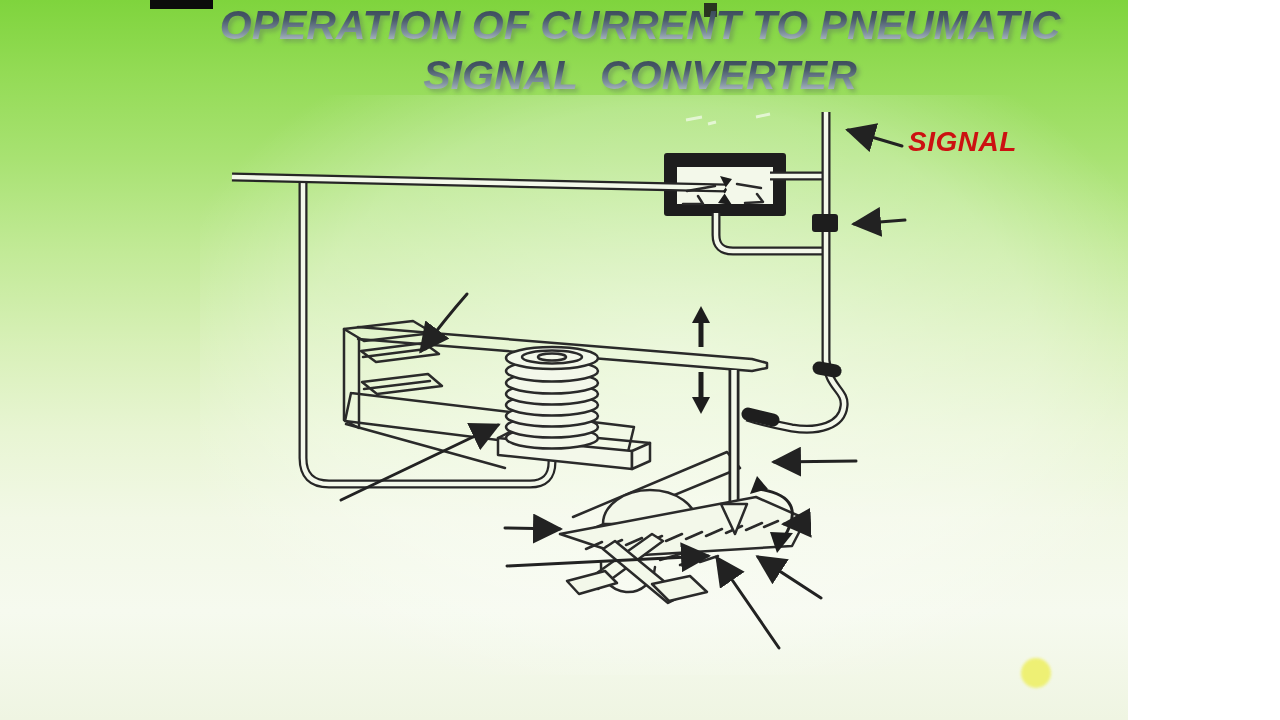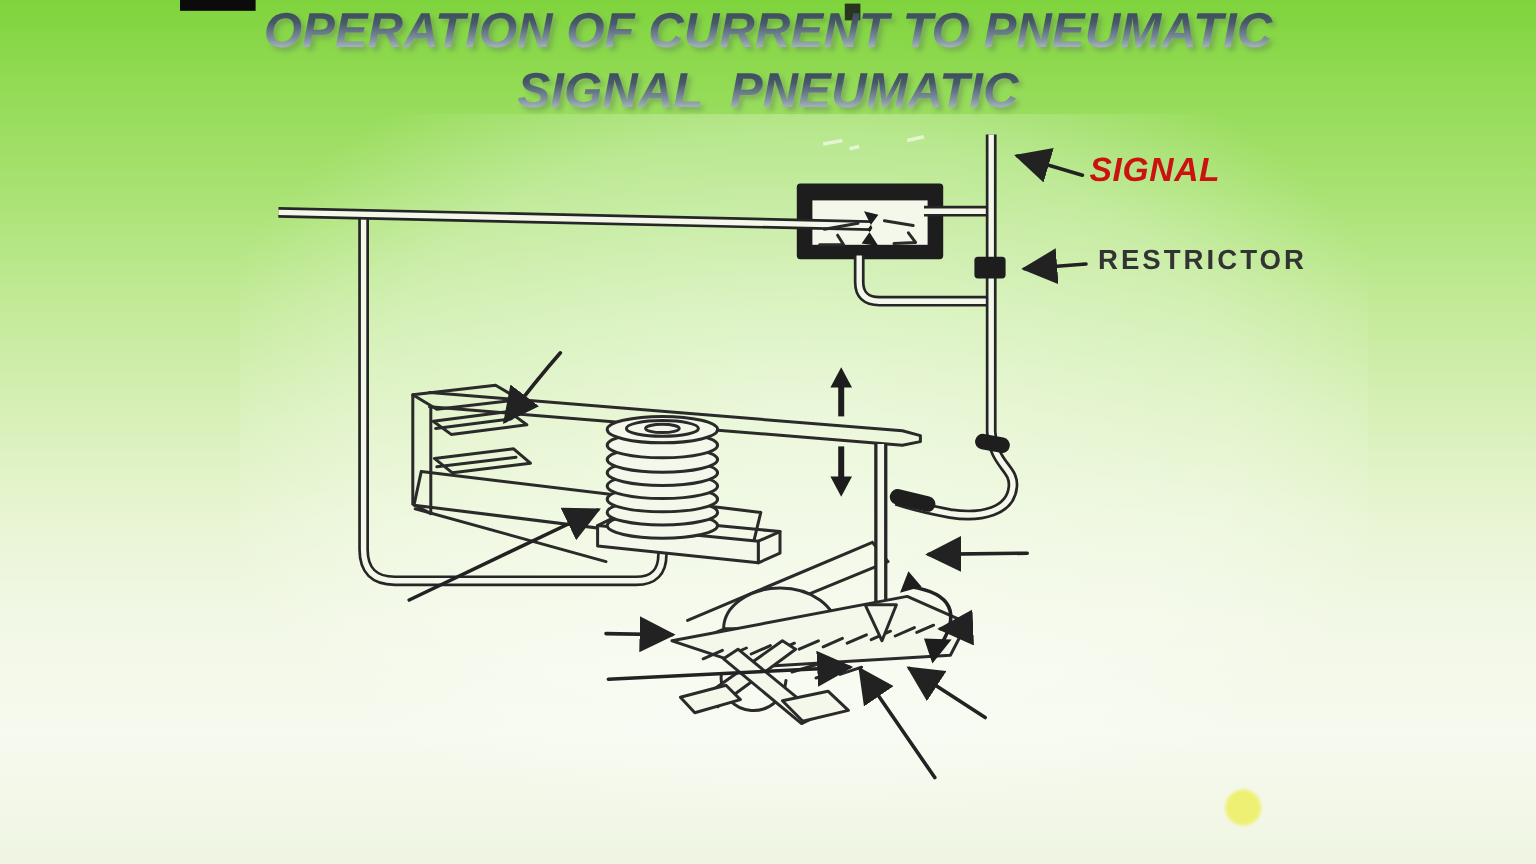--- a/index.html
+++ b/index.html
@@ -1,17 +1,17 @@
 <!DOCTYPE html>
 <html><head>
 <meta charset="utf-8">
 <style>
   html,body{margin:0;padding:0;}
   body{width:1280px;height:720px;overflow:hidden;font-family:"Liberation Sans",sans-serif;}
-  .stage{position:relative;width:1280px;height:720px;
+  .stage{position:relative;width:1128px;height:720px;
     background:linear-gradient(180deg,#7fd43d 0%,#93db55 10%,#a8e272 22%,#c2ea97 35%,#d8f0b8 48%,#e8f5d3 60%,#f2f8e6 72%,#f6faef 85%,#eff5e2 100%);}
   .brighten{position:absolute;left:200px;top:95px;width:940px;height:580px;pointer-events:none;
     background:radial-gradient(ellipse at 50% 45%, rgba(255,255,255,0.50) 0%, rgba(255,255,255,0.28) 55%, rgba(255,255,255,0) 78%);}
   .title-wrap{position:absolute;left:0;top:0;width:1280px;text-align:center;}
   .title-line{font-weight:bold;font-style:italic;font-size:41px;line-height:50px;letter-spacing:0px;
     white-space:pre;color:#51626f;}
   @supports ((-webkit-background-clip:text) or (background-clip:text)){
     .title-line{
       background:linear-gradient(180deg,#2f3e4b 0%,#48596a 38%,#80929f 66%,#bfc9d0 88%,#dadfe4 100%);
       -webkit-background-clip:text;background-clip:text;color:transparent;
@@ -170,19 +170,18 @@
     </g>
 
     <path class="arr" marker-end="url(#ah)" d="M 902 146 L 848 130"></path>
     <path class="arr" marker-end="url(#ah)" d="M 905 220 L 854 224"></path>
 
     <circle cx="1036" cy="673" r="15" fill="#eef06e" opacity="0.95" filter="url(#soft)"></circle>
   </svg>
 
   <div class="title-wrap">
     <div class="title-line">OPERATION OF CURRENT TO PNEUMATIC</div>
-    <div class="title-line">SIGNAL  PNEUMATIC</div>
+    <div class="title-line">SIGNAL  CONVERTER</div>
   </div>
 
   <div class="lbl-supply">SIGNAL</div>
-  <div class="lbl-restrictor">RESTRICTOR</div>
 
 </div>
 
 </body></html>

